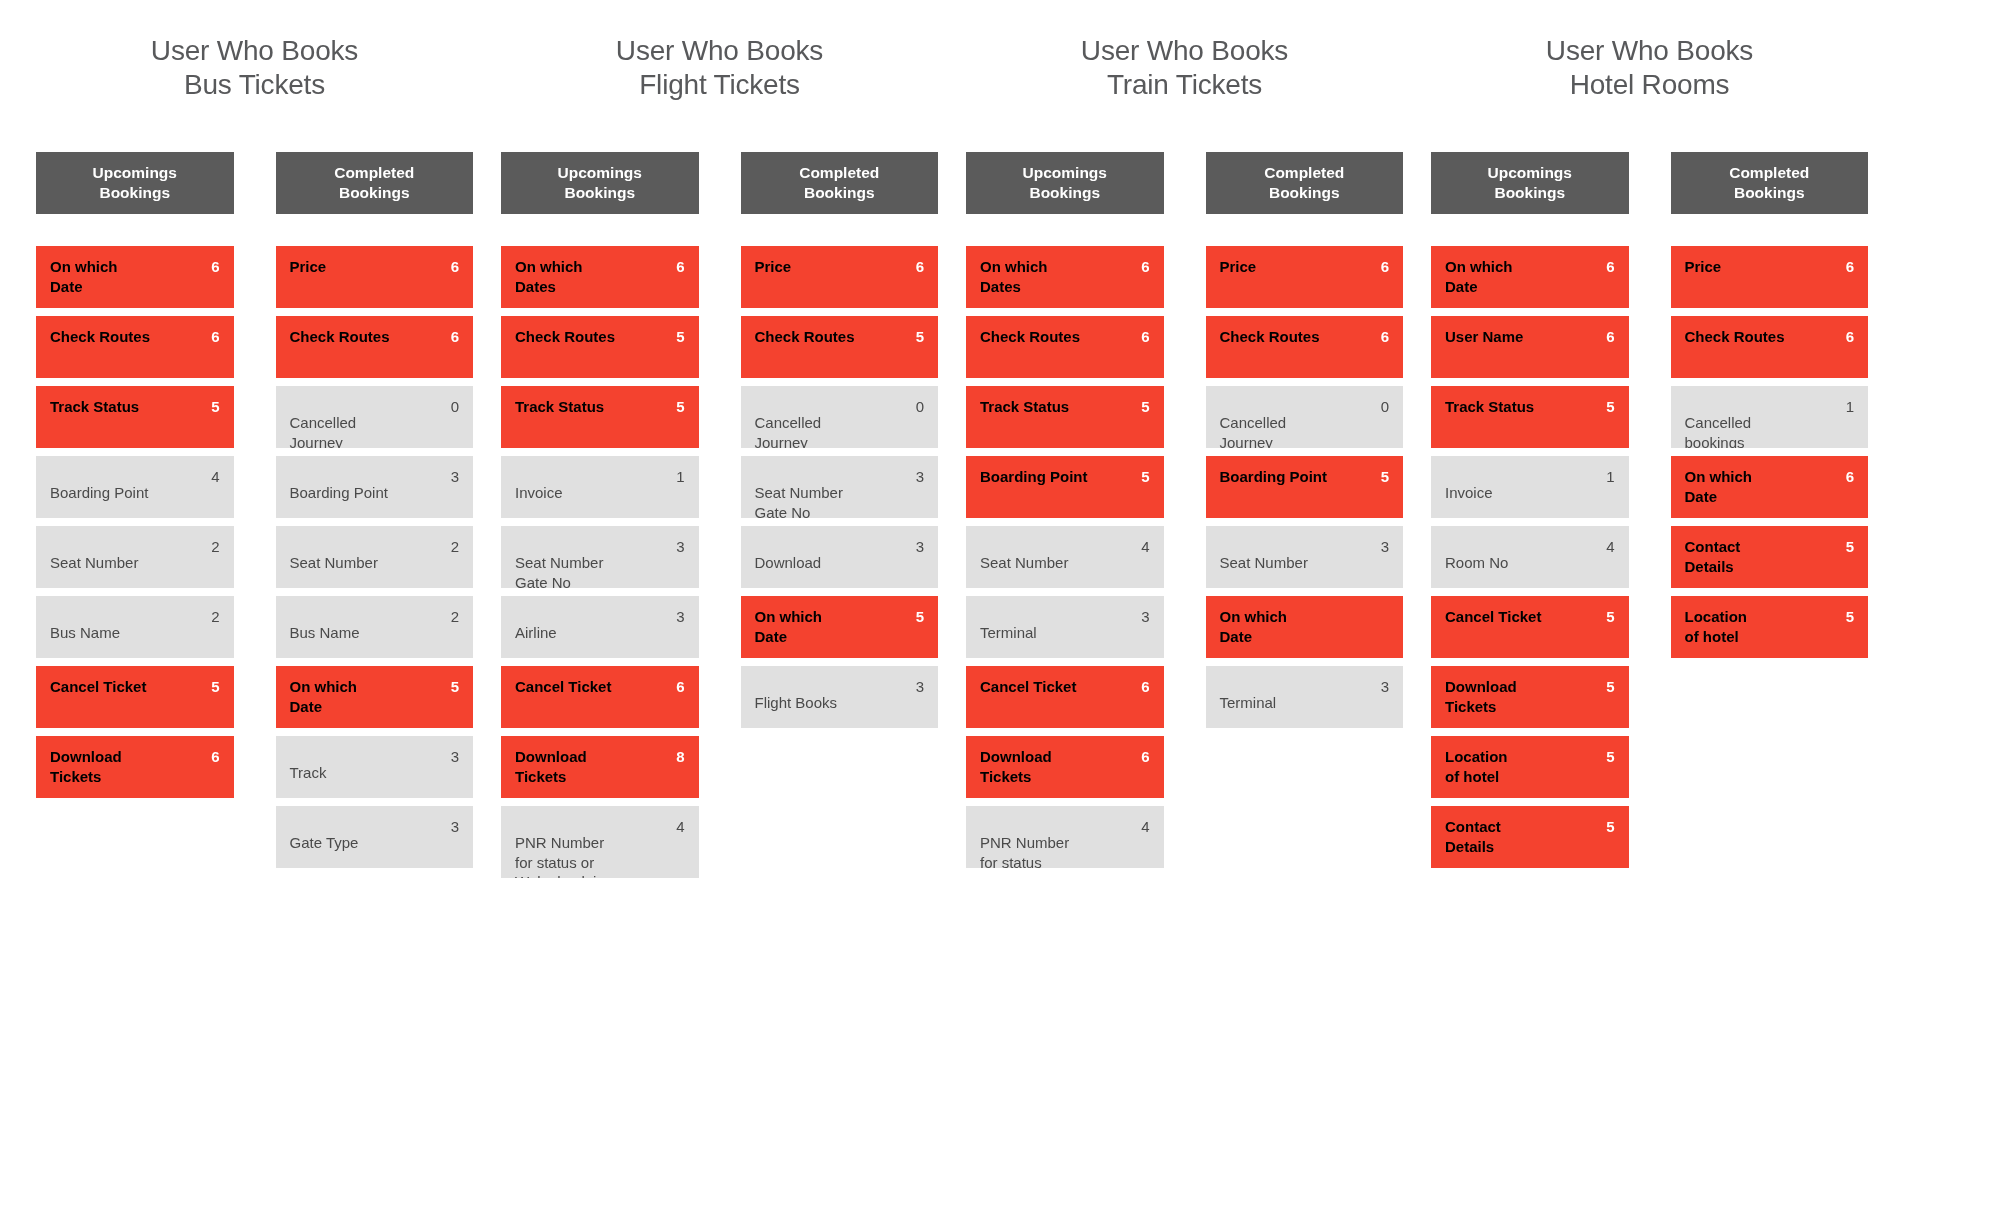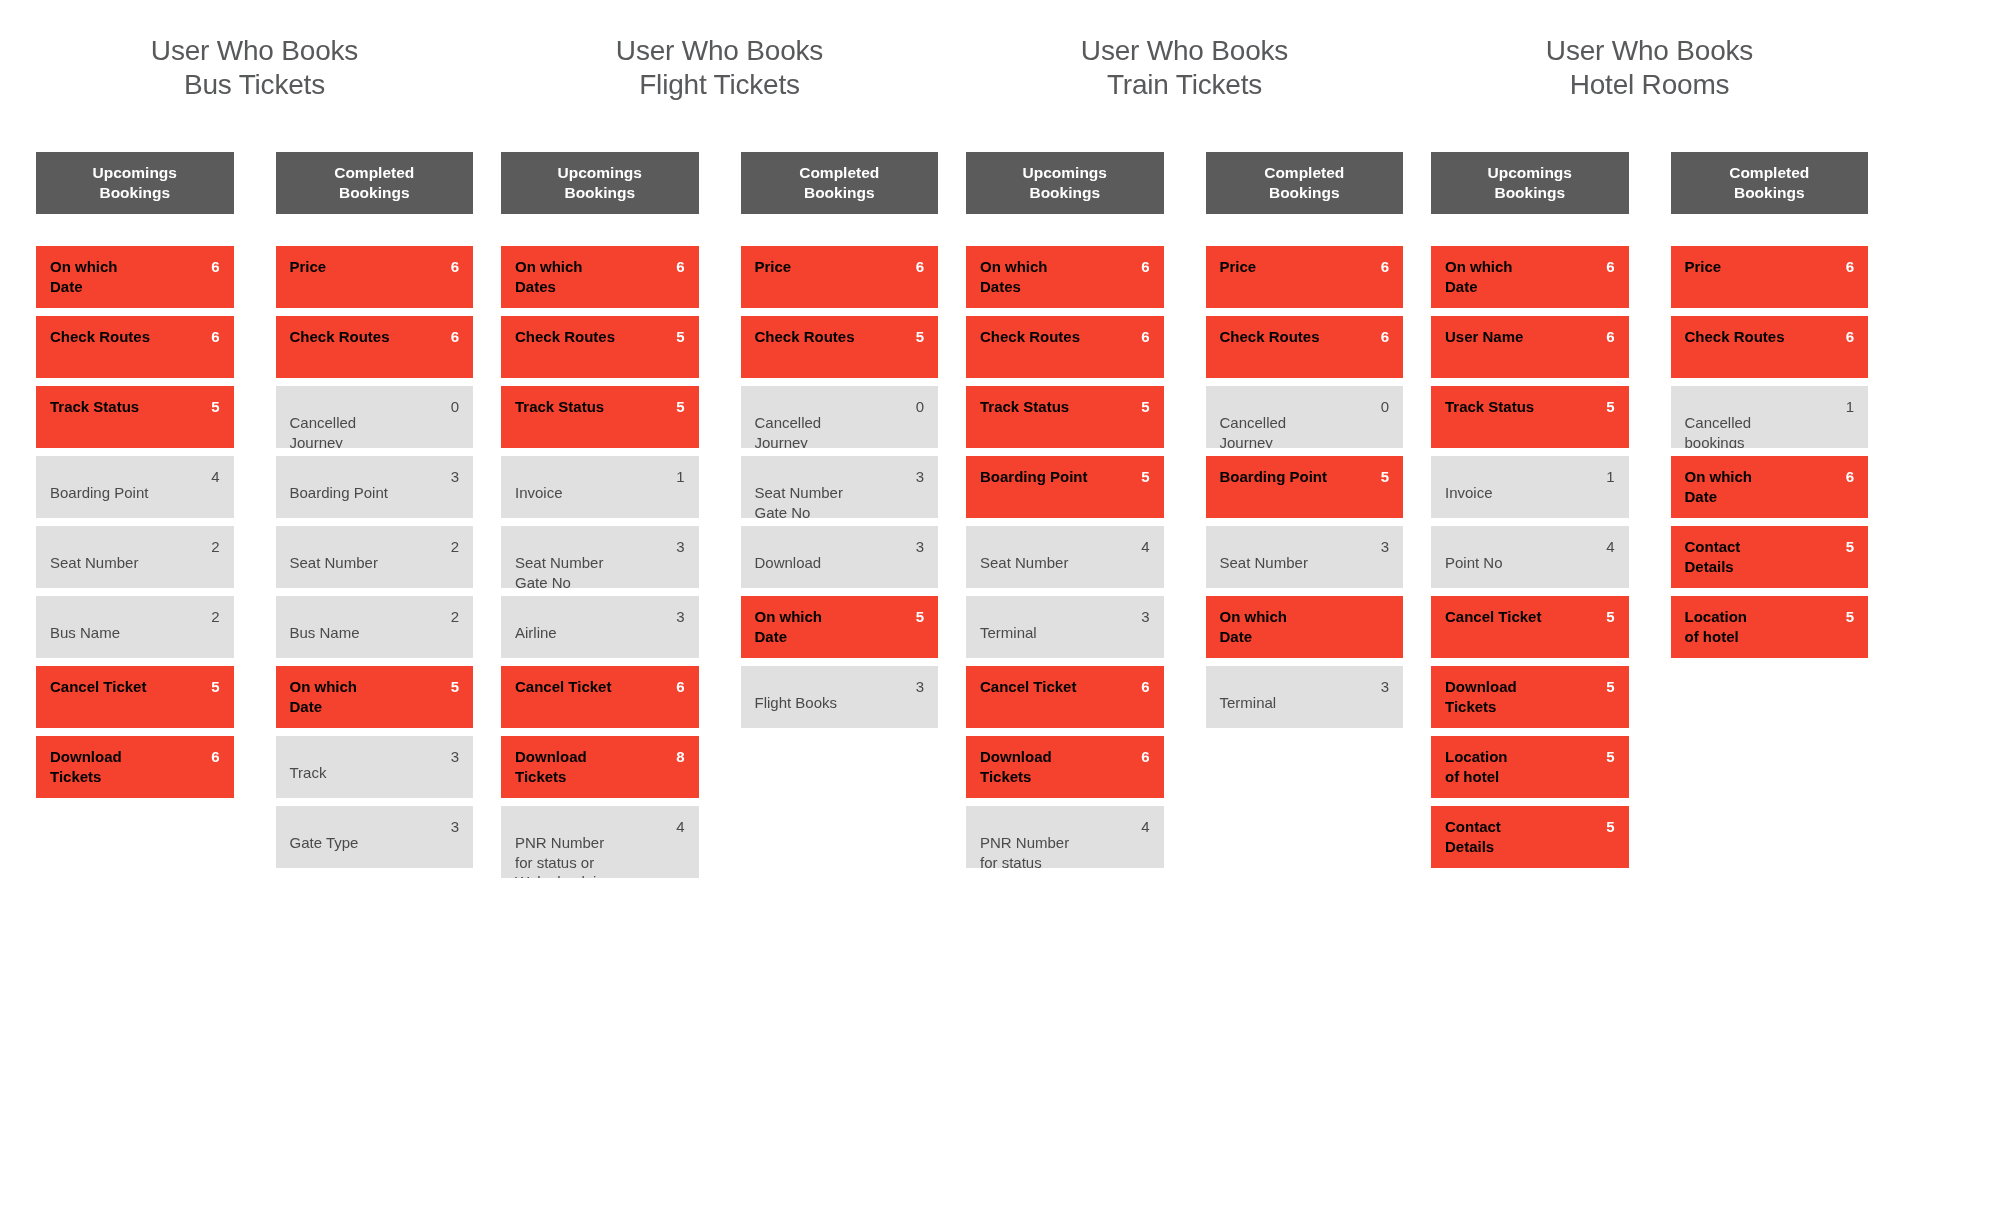--- a/index.html
+++ b/index.html
@@ -385,21 +385,21 @@
             </div>
             <div class="card red">
               <span class="card-label">Track Status</span>
               <span class="card-value">5</span>
             </div>
             <div class="card grey">
               <span class="card-label">Invoice</span>
               <span class="card-value">1</span>
             </div>
             <div class="card grey">
-              <span class="card-label">Point No</span>
+              <span class="card-label">Room No</span>
               <span class="card-value">4</span>
             </div>
             <div class="card red">
               <span class="card-label">Cancel Ticket</span>
               <span class="card-value">5</span>
             </div>
             <div class="card red">
               <span class="card-label">Download
 Tickets</span>
               <span class="card-value">5</span>

